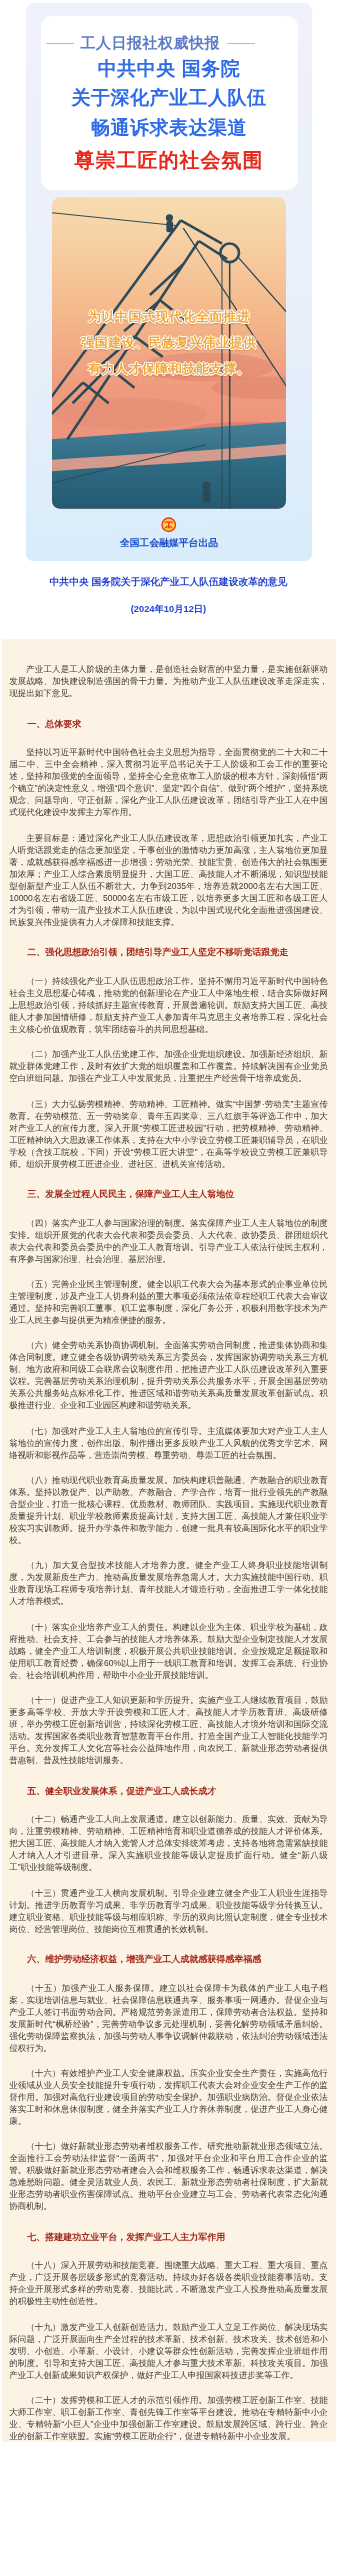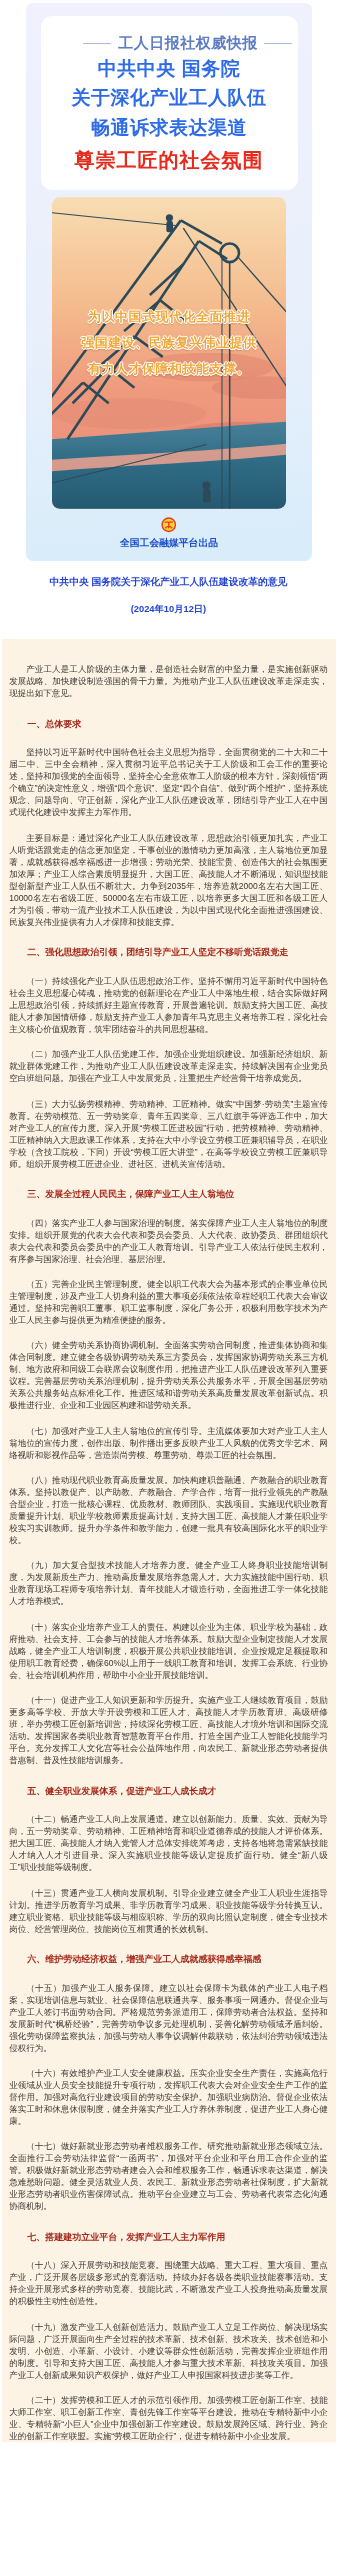--- a/index.html
+++ b/index.html
@@ -6,21 +6,21 @@
   html,body { background:#ffffff; }
   body { width:337px; font-family:"Liberation Sans", sans-serif; }
   .page { width:337px; background:#fff; }
 
   
   .cover { margin:3.1px 26px 0 26px; width:286px; border-radius:7.2px;
            background:linear-gradient(175deg,#f0f1fc 0%,#e9f0fb 55%,#d8ecfa 100%);
            padding:13.4px 0 10.3px; }
   .header-card { margin:0 auto; width:257px; background:#ffffff; border-radius:11.3px;
                  padding:17.5px 5.2px 15.5px; text-align:center; }
-  .kicker { display:flex; align-items:center; justify-content:flex-end; gap:6.7px;
+  .kicker { display:flex; align-items:center; justify-content:flex-start; gap:6.7px;
             color:#5d7cc4; font-size:15px; font-weight:bold; letter-spacing:0.5px; }
   .kicker .dash { width:28px; height:1.5px; background:#a9bbdd; border-radius:1px; }
   .cover-title { margin-top:1px; color:#2e6be8; font-size:19px; font-weight:800;
                  line-height:1.55; letter-spacing:0.5px; }
   .cover-highlight { margin-top:5.2px; color:#e62a1c; font-size:20px; font-weight:900;
                      letter-spacing:1px; }
 
   .photo { position:relative; margin:7.2px auto 0; width:234px; height:312px;
            border-radius:8.2px; overflow:hidden; }
   .photo svg { display:block; width:274px; height:312px; }
@@ -129,33 +129,33 @@
   <div class="article-date">(2024年10月12日)</div>
 
   <div class="content-box">
     <p class="para">产业工人是工人阶级的主体力量，是创造社会财富的中坚力量，是实施创新驱动发展战略、加快建设制造强国的骨干力量。为推动产业工人队伍建设改革走深走实，现提出如下意见。</p>
     <div id="sections">
         <div class="sec-heading">一、总体要求</div>
         <p class="para">坚持以习近平新时代中国特色社会主义思想为指导，全面贯彻党的二十大和二十届二中、三中全会精神，深入贯彻习近平总书记关于工人阶级和工会工作的重要论述，坚持和加强党的全面领导，坚持全心全意依靠工人阶级的根本方针，深刻领悟“两个确立”的决定性意义，增强“四个意识”、坚定“四个自信”、做到“两个维护”，坚持系统观念、问题导向、守正创新，深化产业工人队伍建设改革，团结引导产业工人在中国式现代化建设中发挥主力军作用。</p>
         <p class="para">主要目标是：通过深化产业工人队伍建设改革，思想政治引领更加扎实，产业工人听党话跟党走的信念更加坚定，干事创业的激情动力更加高涨，主人翁地位更加显著，成就感获得感幸福感进一步增强；劳动光荣、技能宝贵、创造伟大的社会氛围更加浓厚；产业工人综合素质明显提升，大国工匠、高技能人才不断涌现，知识型技能型创新型产业工人队伍不断壮大。力争到2035年，培养造就2000名左右大国工匠、10000名左右省级工匠、50000名左右市级工匠，以培养更多大国工匠和各级工匠人才为引领，带动一流产业技术工人队伍建设，为以中国式现代化全面推进强国建设、民族复兴伟业提供有力人才保障和技能支撑。</p>
         <div class="sec-heading">二、强化思想政治引领，团结引导产业工人坚定不移听党话跟党走</div>
         <p class="para">（一）持续强化产业工人队伍思想政治工作。坚持不懈用习近平新时代中国特色社会主义思想凝心铸魂，推动党的创新理论在产业工人中落地生根，结合实际做好网上思想政治引领，持续抓好主题宣传教育，开展普遍轮训。鼓励支持大国工匠、高技能人才参加国情研修，鼓励支持产业工人参加青年马克思主义者培养工程，深化社会主义核心价值观教育，筑牢团结奋斗的共同思想基础。</p>
-        <p class="para">（二）加强产业工人队伍党建工作。加强企业党组织建设。加强新经济组织、新就业群体党建工作，为推动产业工人队伍建设改革走深走实。持续解决国有企业党员空白班组问题。加强在产业工人中发展党员，注重把生产经营骨干培养成党员。</p>
+        <p class="para">（二）加强产业工人队伍党建工作。加强企业党组织建设。加强新经济组织、新就业群体党建工作，及时有效扩大党的组织覆盖和工作覆盖。持续解决国有企业党员空白班组问题。加强在产业工人中发展党员，注重把生产经营骨干培养成党员。</p>
         <p class="para">（三）大力弘扬劳模精神、劳动精神、工匠精神。做实“中国梦·劳动美”主题宣传教育。在劳动模范、五一劳动奖章、青年五四奖章、三八红旗手等评选工作中，加大对产业工人的宣传力度。深入开展“劳模工匠进校园”行动，把劳模精神、劳动精神、工匠精神纳入大思政课工作体系，支持在大中小学设立劳模工匠兼职辅导员，在职业学校（含技工院校，下同）开设“劳模工匠大讲堂”，在高等学校设立劳模工匠兼职导师。组织开展劳模工匠进企业、进社区、进机关宣传活动。</p>
         <div class="sec-heading">三、发展全过程人民民主，保障产业工人主人翁地位</div>
         <p class="para">（四）落实产业工人参与国家治理的制度。落实保障产业工人主人翁地位的制度安排。组织开展党的代表大会代表和委员会委员、人大代表、政协委员、群团组织代表大会代表和委员会委员中的产业工人教育培训。引导产业工人依法行使民主权利，有序参与国家治理、社会治理、基层治理。</p>
         <p class="para">（五）完善企业民主管理制度。健全以职工代表大会为基本形式的企事业单位民主管理制度，涉及产业工人切身利益的重大事项必须依法依章程经职工代表大会审议通过。坚持和完善职工董事、职工监事制度，深化厂务公开，积极利用数字技术为产业工人民主参与提供更为精准便捷的服务。</p>
         <p class="para">（六）健全劳动关系协商协调机制。全面落实劳动合同制度，推进集体协商和集体合同制度。建立健全各级协调劳动关系三方委员会，发挥国家协调劳动关系三方机制、地方政府和同级工会联席会议制度作用，把推进产业工人队伍建设改革列入重要议程。完善基层劳动关系治理机制，提升劳动关系公共服务水平，开展全国基层劳动关系公共服务站点标准化工作。推进区域和谐劳动关系高质量发展改革创新试点。积极推进行业、企业和工业园区构建和谐劳动关系。</p>
         <p class="para">（七）加强对产业工人主人翁地位的宣传引导。主流媒体要加大对产业工人主人翁地位的宣传力度，创作出版、制作播出更多反映产业工人风貌的优秀文学艺术、网络视听和影视作品等，营造崇尚劳模、尊重劳动、尊崇工匠的社会氛围。</p>
         <p class="para">（八）推动现代职业教育高质量发展。加快构建职普融通、产教融合的职业教育体系。坚持以教促产、以产助教、产教融合、产学合作，培育一批行业领先的产教融合型企业，打造一批核心课程、优质教材、教师团队、实践项目。实施现代职业教育质量提升计划、职业学校教师素质提高计划，支持大国工匠、高技能人才兼任职业学校实习实训教师。提升办学条件和教学能力，创建一批具有较高国际化水平的职业学校。</p>
         <p class="para">（九）加大复合型技术技能人才培养力度。健全产业工人终身职业技能培训制度，为发展新质生产力、推动高质量发展培养急需人才。大力实施技能中国行动、职业教育现场工程师专项培养计划、青年技能人才锻造行动，全面推进工学一体化技能人才培养模式。</p>
         <p class="para">（十）落实企业培养产业工人的责任。构建以企业为主体、职业学校为基础，政府推动、社会支持、工会参与的技能人才培养体系。鼓励大型企业制定技能人才发展战略，健全产业工人培训制度，积极开展公共职业技能培训。企业按规定足额提取和使用职工教育经费，确保60%以上用于一线职工教育和培训。发挥工会系统、行业协会、社会培训机构作用，帮助中小企业开展技能培训。</p>
         <p class="para">（十一）促进产业工人知识更新和学历提升。实施产业工人继续教育项目，鼓励更多高等学校、开放大学开设劳模和工匠人才、高技能人才学历教育班、高级研修班，举办劳模工匠创新培训营，持续深化劳模工匠、高技能人才境外培训和国际交流活动。发挥国家各类职业教育智慧教育平台作用。打造全国产业工人智能化技能学习平台。充分发挥工人文化宫等社会公益阵地作用，向农民工、新就业形态劳动者提供普惠制、普及性技能培训服务。</p>
         <div class="sec-heading">五、健全职业发展体系，促进产业工人成长成才</div>
-        <p class="para">（十二）畅通产业工人向上发展通道。建立以创新能力、质量、实效、贡献为导向，五一劳动奖章、劳动精神、工匠精神培育和职业道德养成的技能人才评价体系。把大国工匠、高技能人才纳入党管人才总体安排统筹考虑，支持各地将急需紧缺技能人才纳入人才引进目录。深入实施职业技能等级认定提质扩面行动。健全“新八级工”职业技能等级制度。</p>
+        <p class="para">（十二）畅通产业工人向上发展通道。建立以创新能力、质量、实效、贡献为导向，注重劳模精神、劳动精神、工匠精神培育和职业道德养成的技能人才评价体系。把大国工匠、高技能人才纳入党管人才总体安排统筹考虑，支持各地将急需紧缺技能人才纳入人才引进目录。深入实施职业技能等级认定提质扩面行动。健全“新八级工”职业技能等级制度。</p>
         <p class="para">（十三）贯通产业工人横向发展机制。引导企业建立健全产业工人职业生涯指导计划。推进学历教育学习成果、非学历教育学习成果、职业技能等级学分转换互认。建立职业资格、职业技能等级与相应职称、学历的双向比照认定制度，健全专业技术岗位、经营管理岗位、技能岗位互相贯通的长效机制。</p>
         <div class="sec-heading">六、维护劳动经济权益，增强产业工人成就感获得感幸福感</div>
         <p class="para">（十五）加强产业工人服务保障。建立以社会保障卡为载体的产业工人电子档案，实现培训信息与就业、社会保障信息联通共享、服务事项一网通办。督促企业与产业工人签订书面劳动合同。严格规范劳务派遣用工，保障劳动者合法权益。坚持和发展新时代“枫桥经验”，完善劳动争议多元处理机制，妥善化解劳动领域矛盾纠纷。强化劳动保障监察执法，加强与劳动人事争议调解仲裁联动，依法纠治劳动领域违法侵权行为。</p>
         <p class="para">（十六）有效维护产业工人安全健康权益。压实企业安全生产责任，实施高危行业领域从业人员安全技能提升专项行动，发挥职工代表大会对企业安全生产工作的监督作用。加强对高危行业建设项目的劳动安全保护。加强职业病防治。督促企业依法落实工时和休息休假制度，健全并落实产业工人疗养休养制度，促进产业工人身心健康。</p>
         <p class="para">（十七）做好新就业形态劳动者维权服务工作。研究推动新就业形态领域立法。全面推行工会劳动法律监督“一函两书”，加强对平台企业和平台用工合作企业的监管。积极做好新就业形态劳动者建会入会和维权服务工作，畅通诉求表达渠道，解决急难愁盼问题。健全灵活就业人员、农民工、新就业形态劳动者社保制度，扩大新就业形态劳动者职业伤害保障试点。推动平台企业建立与工会、劳动者代表常态化沟通协商机制。</p>
         <div class="sec-heading">七、搭建建功立业平台，发挥产业工人主力军作用</div>
         <p class="para">（十八）深入开展劳动和技能竞赛。围绕重大战略、重大工程、重大项目、重点产业，广泛开展各层级多形式的竞赛活动。持续办好各级各类职业技能赛事活动。支持企业开展形式多样的劳动竞赛、技能比武，不断激发产业工人投身推动高质量发展的积极性主动性创造性。</p>
         <p class="para">（十九）激发产业工人创新创造活力。鼓励产业工人立足工作岗位、解决现场实际问题，广泛开展面向生产全过程的技术革新、技术创新、技术攻关、技术创造和小发明、小创造、小革新、小设计、小建议等群众性创新活动，完善发挥企业班组作用的制度。引导和支持大国工匠、高技能人才参与重大技术革新、科技攻关项目。加强产业工人创新成果知识产权保护，做好产业工人申报国家科技进步奖等工作。</p>
         <p class="para">（二十）发挥劳模和工匠人才的示范引领作用。加强劳模工匠创新工作室、技能大师工作室、职工创新工作室、青创先锋工作室等平台建设。推动在专精特新中小企业、专精特新“小巨人”企业中加强创新工作室建设。鼓励发展跨区域、跨行业、跨企业的创新工作室联盟。实施“劳模工匠助企行”，促进专精特新中小企业发展。</p>
       </div>

